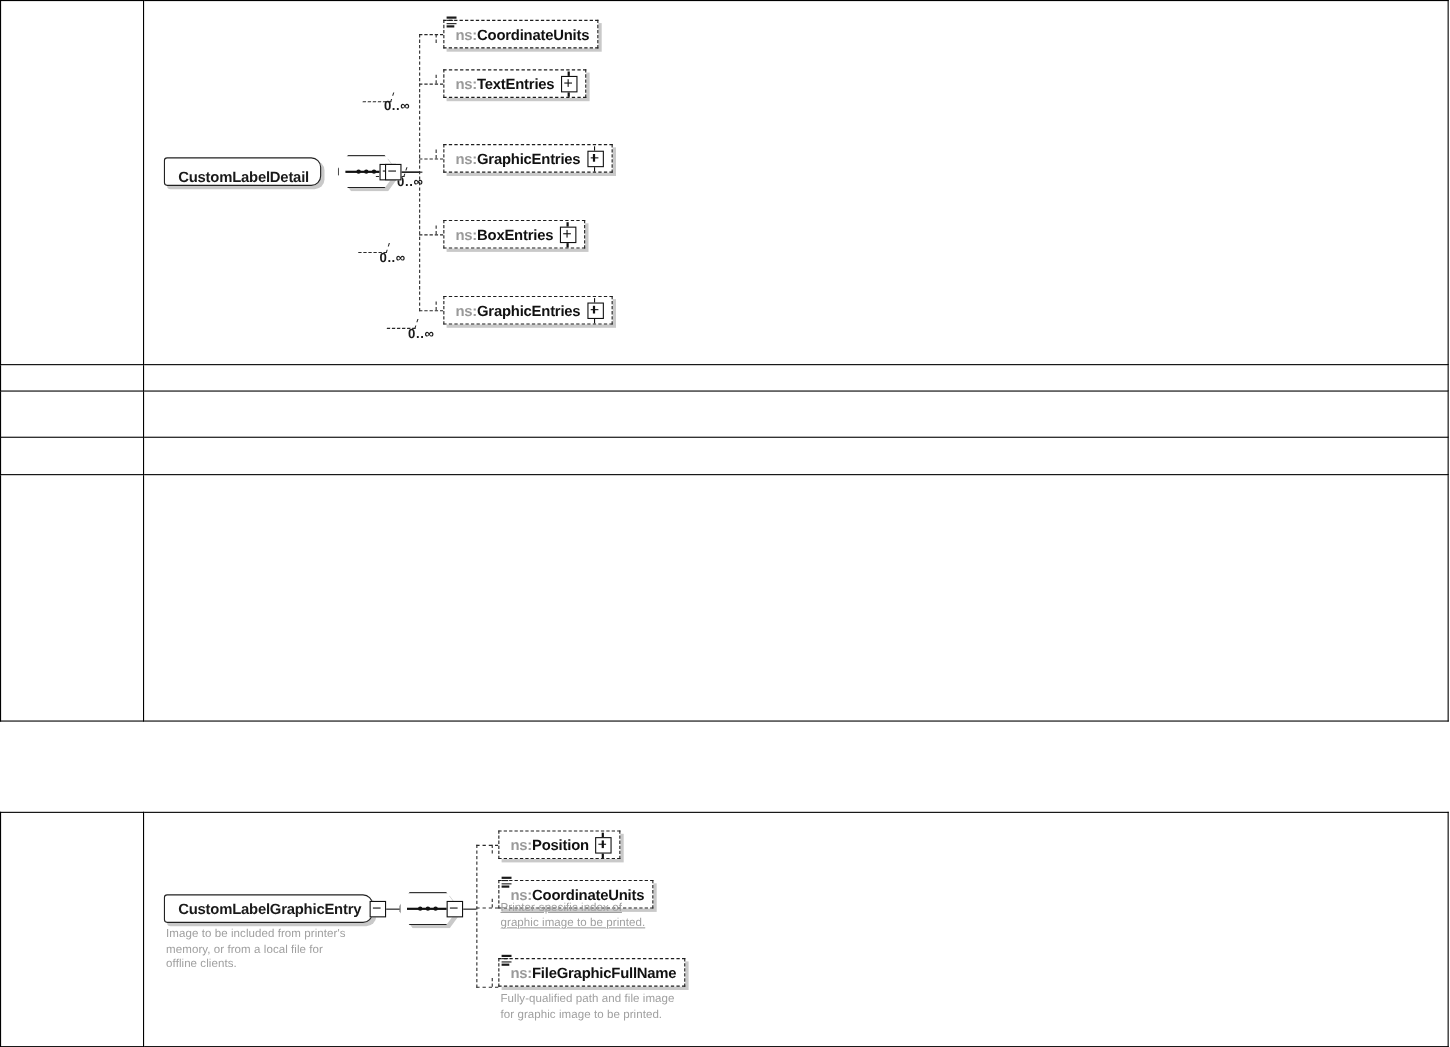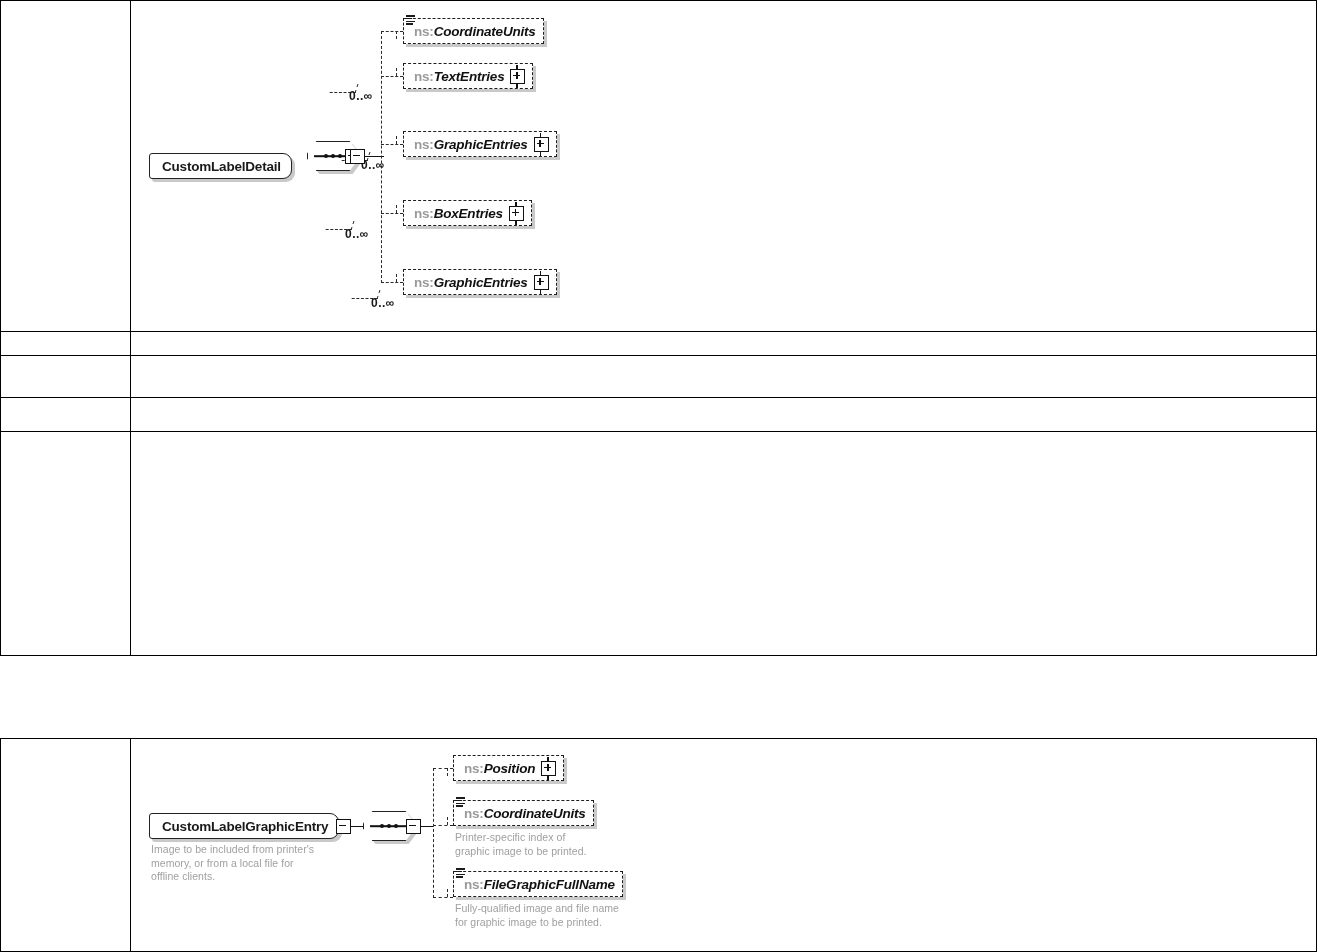--- a/index.html
+++ b/index.html
@@ -82,21 +82,21 @@
     background: #fff;
     box-shadow: 3px 3px 0 0 #c9c9c9;
     font-size: 13.5px;
     font-weight: bold;
     white-space: nowrap;
     z-index: 4;
     color: #111;
     letter-spacing: -0.2px;
   }
   .xsd-el .ns { color: #9a9a9a; font-weight: bold; }
-  .xsd-el .nm { color: #111; font-weight: bold; font-style: italic; }
+  .xsd-el .nm { color: #111; font-weight: bold; }
 
   
   .type-icon {
     position: absolute;
     left: 2px; top: -4px;
     width: 9px; height: 11px;
     z-index: 6;
   }
   .type-icon i {
     display: block;
@@ -256,21 +256,21 @@
         <col class="col-label">
         <col class="col-body">
       </colgroup>
     <tbody>
       <tr>
         <td class="col-label" style="height:331px"></td>
         <td class="col-body">
 
           <div class="diagram">
 
-            <div class="xsd-root" style="left:18px; top:152px;">
+            <div class="xsd-root" style="left:18px; top:142px;align-items:flex-end;">
               <span>CustomLabelDetail</span>
             </div>
             <div class="mini-box" style="left:214px; top:148px;"></div>
 
             <div class="conn-h" style="left:229px; top:154.5px; width:24px;"></div>
 
             <div class="compositor" style="left:176px; top:140px; left:176px;">
               <div class="comp-shadow"></div>
               <div class="comp-shape"></div>
               <div class="comp-bar"></div>
@@ -435,34 +435,34 @@
             <div class="xsd-el" style="left:322px; top:61px;">
               <span class="type-icon">
                 <i></i>
                   <i></i>
                   <i></i>
                   <i></i>
               </span>
               <span class="ns">ns:</span>
                 <span class="nm">CoordinateUnits</span>
             </div>
-            <div class="annot" style="left:324px; top:92px; width:230px;">Printer-specific index of
+            <div class="annot" style="left:324px; top:80px; width:230px;text-decoration:underline;">Printer-specific index of
 graphic image to be printed.</div>
 
             <div class="xsd-el" style="left:322px; top:132px;">
               <span class="type-icon">
                 <i></i>
                   <i></i>
                   <i></i>
                   <i></i>
               </span>
               <span class="ns">ns:</span>
                 <span class="nm">FileGraphicFullName</span>
             </div>
-            <div class="annot" style="left:324px; top:163px; width:250px;">Fully-qualified image and file name
+            <div class="annot" style="left:324px; top:163px; width:250px;">Fully-qualified path and file image
 for graphic image to be printed.</div>
 
           </div>
         </td>
       </tr>
     </tbody>
   </table>
 
 </div>
 

